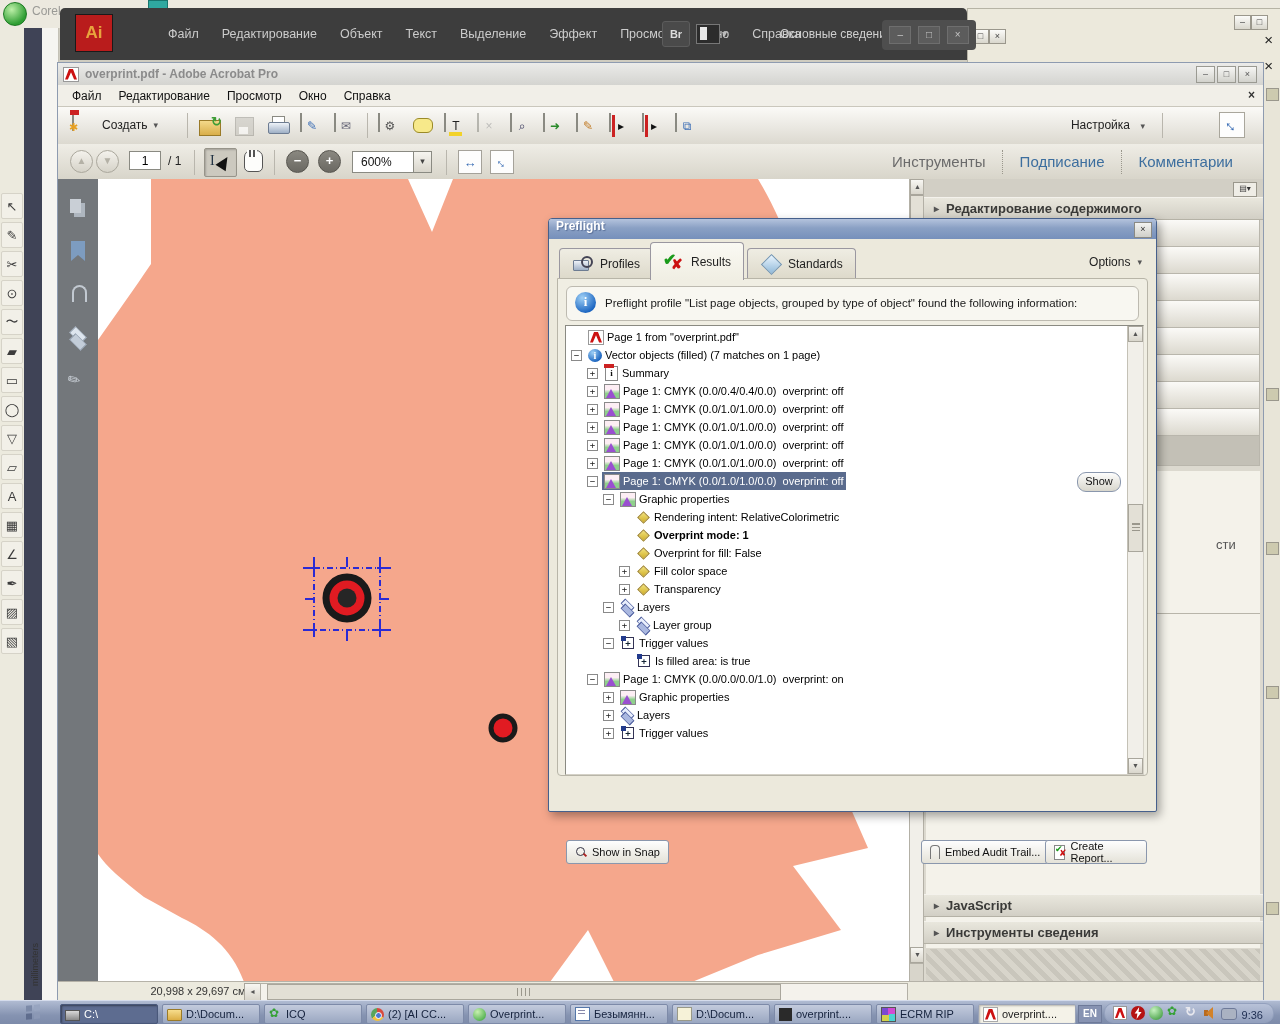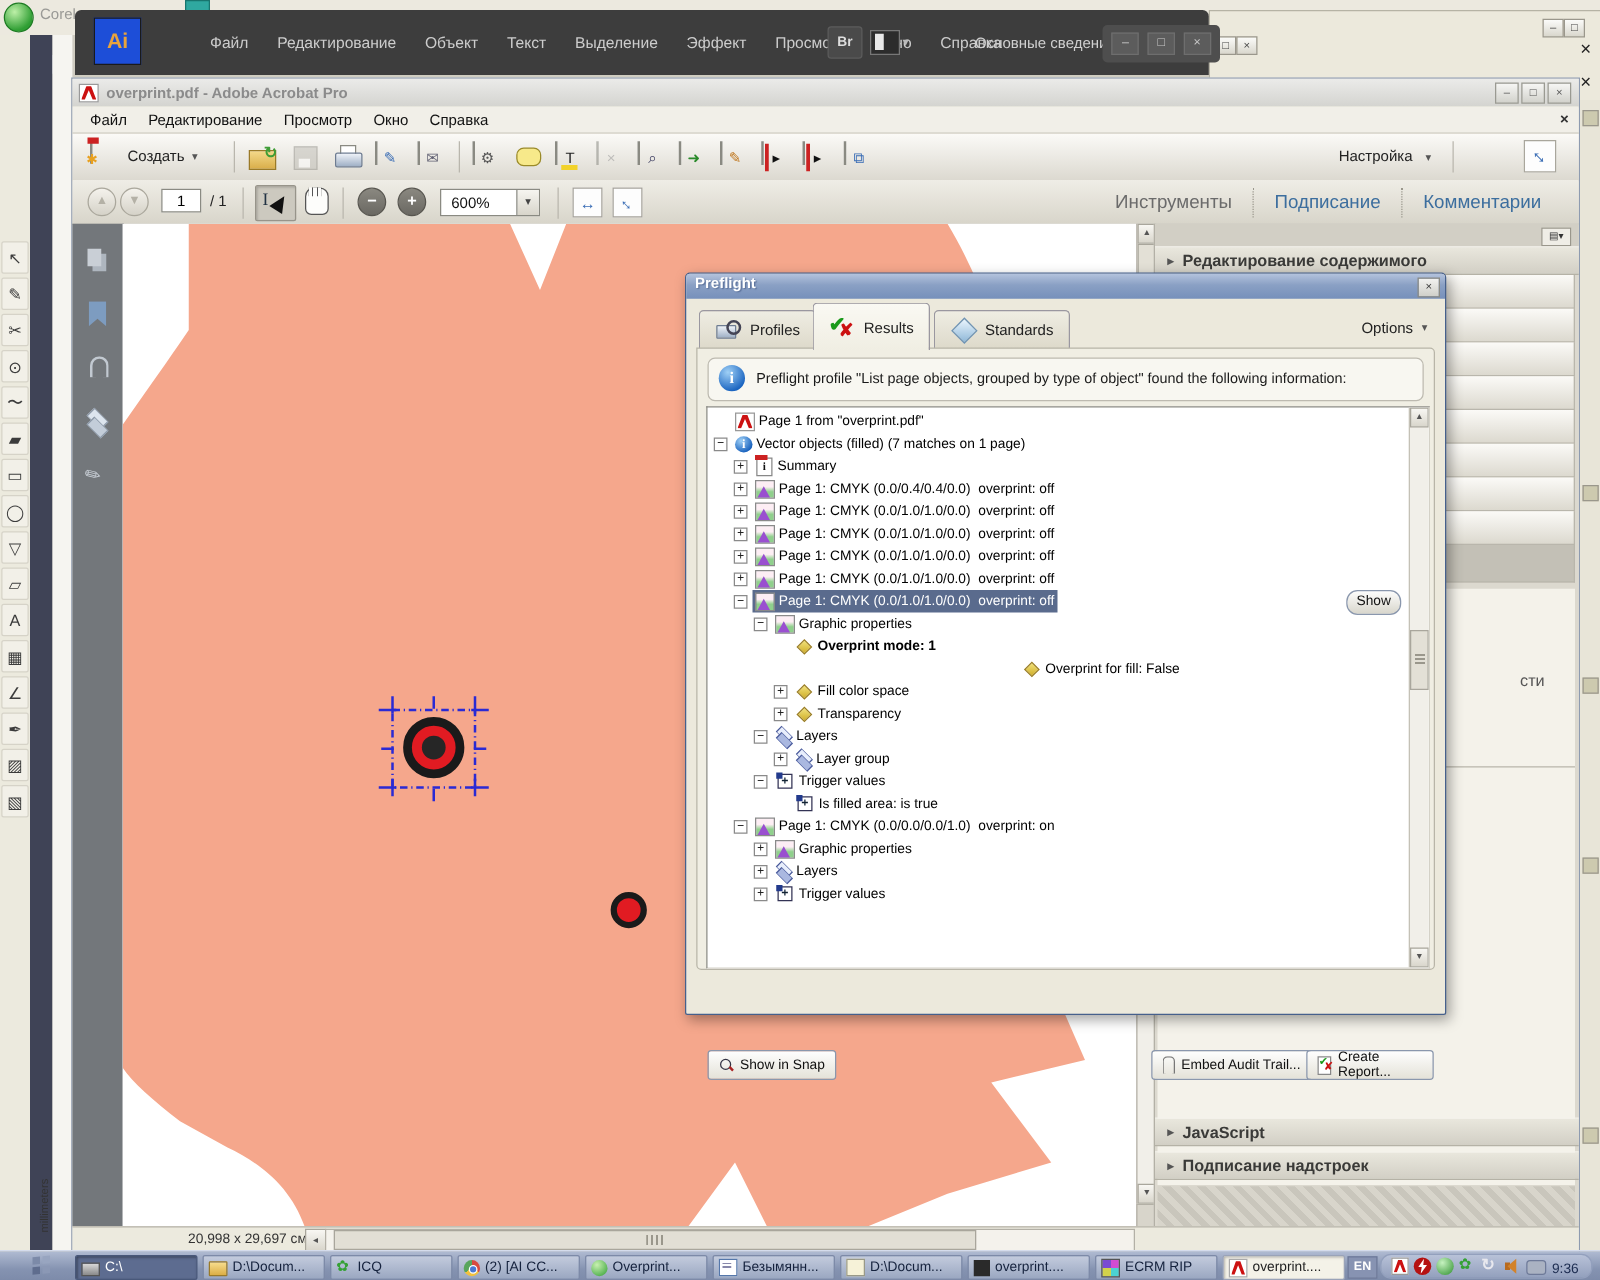--- a/index.html
+++ b/index.html
@@ -22,21 +22,21 @@
   #corel-units span{display:block;transform:rotate(-90deg) translate(-58px,0);transform-origin:0 0;
     font-size:9px;color:#333;white-space:nowrap;}
   
   #bg-right{left:967px;top:8px;width:313px;height:72px;background:#ece9dc;border:1px solid #b6b3a5;}
   .bgr-btn{position:absolute;width:15px;height:13px;background:linear-gradient(#fbfbf9,#d9d7cd);
     border:1px solid #9a978c;font-size:9px;line-height:12px;text-align:center;color:#444;}
   #edge-strip{left:1262px;top:80px;width:18px;height:920px;background:#e8e5d8;border-left:1px solid #b5b2a6;}
   .edge-glyph{position:absolute;left:3px;width:11px;height:11px;background:#cdcaaf;border:1px solid #9a978c;}
   
   #ai-bar{left:60px;top:8px;width:907px;height:52px;background:#3d3d3d;border-radius:5px 5px 0 0;}
-  #ai-logo{left:15px;top:6px;width:36px;height:36px;background:#1d4ed8;border:1px solid #1a1a1a;
+  #ai-logo{left:15px;top:6px;width:36px;height:36px;background:#b91c1c;border:1px solid #1a1a1a;
     color:#e8a33d;font-weight:bold;font-size:17px;display:flex;align-items:center;justify-content:center;}
   #ai-menus{left:108px;top:0;height:52px;display:flex;align-items:center;gap:23px;}
   .ai-menu{font-size:12.5px;color:#cccccc;cursor:default;}
   #ai-br{left:602px;top:13px;width:26px;height:24px;background:#4a4a4a;border:1px solid #5c5c5c;border-radius:3px;
     color:#ddd;font-size:11px;font-weight:bold;display:flex;align-items:center;justify-content:center;}
   #ai-layout{left:636px;top:16px;width:22px;height:18px;background:#2c2c2c;border:1px solid #777;}
   #ai-layout::before{content:"";position:absolute;left:3px;top:2px;width:7px;height:13px;background:#e8e8e8;}
   #ai-layout-caret{left:662px;top:20px;color:#bbb;font-size:10px;}
   #ai-workspace{left:720px;top:0;height:52px;display:flex;align-items:center;gap:8px;color:#cfcfcf;font-size:12px;}
   #ai-controls{left:822px;top:12px;width:86px;height:30px;background:#4e4e4e;border-radius:4px;display:flex;
@@ -476,21 +476,21 @@
       <div id="rp-mid">
         <span id="rp-partial">сти</span>
         <span id="rp-divider"></span>
       </div>
       <div class="rp-header" style="top:715px;">
         <span class="tri">▸</span>
         <span>JavaScript</span>
       </div>
       <div class="rp-header" style="top:742px;">
         <span class="tri">▸</span>
-        <span>Подписание надстроек</span>
+        <span>Инструменты сведения</span>
       </div>
       <div id="rp-hatch"></div>
     </div>
 
     <div class="abs" id="ac-status">
       <span id="status-size">20,998 x 29,697 см</span>
       <span id="hs-left">◂</span>
       <span id="hs-track">
         <span id="hs-thumb">
             <span id="hs-grip"></span>
@@ -593,28 +593,35 @@
                 <span class="tt">Page 1: CMYK (0.0/1.0/1.0/0.0)  overprint: off</span>
               </span>
             </div>
             <div class="trow" style="padding-left: 37px;">
               <span class="exp">−</span>
               <span class="rest">
                 <span class="ti ti-object"></span>
                 <span class="tt">Graphic properties</span>
               </span>
             </div>
+            <div class="trow" style="padding-left: 53px;">
+              <span style="width: 15px; flex: 0 0 auto;"></span>
+              <span class="rest">
+                <span class="ti ti-diamond"></span>
+                <span class="tt">Rendering intent: RelativeColorimetric</span>
+              </span>
+            </div>
             <div class="trow" style="padding-left: 53px; font-weight: bold;">
               <span style="width: 15px; flex: 0 0 auto;"></span>
               <span class="rest">
                 <span class="ti ti-diamond"></span>
                 <span class="tt">Overprint mode: 1</span>
               </span>
             </div>
-            <div class="trow" style="padding-left: 53px; justify-content: center;">
+            <div class="trow" style="padding-left: 53px;">
               <span style="width: 15px; flex: 0 0 auto;"></span>
               <span class="rest">
                 <span class="ti ti-diamond"></span>
                 <span class="tt">Overprint for fill: False</span>
               </span>
             </div>
             <div class="trow" style="padding-left: 53px;">
               <span class="exp">+</span>
               <span class="rest">
                 <span class="ti ti-diamond"></span>

